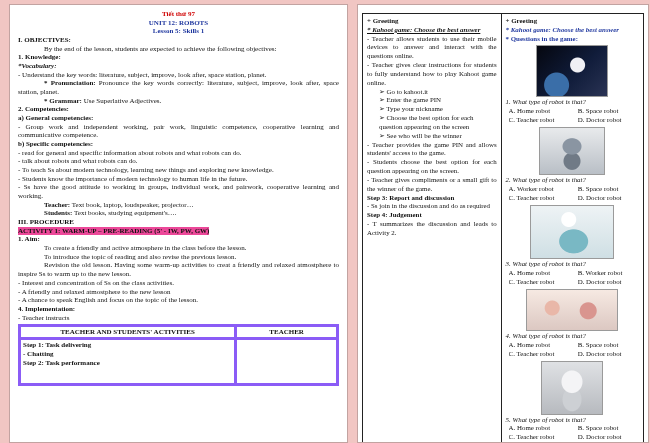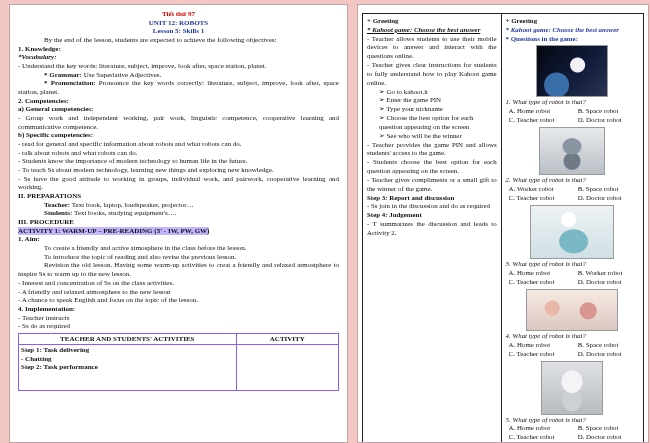--- a/index.html
+++ b/index.html
@@ -18,25 +18,25 @@
   #page2 { left: 357px; top: 4px; width: 292px; height: 439px; padding: 5px 4px 0 4px; }
 
   .p { margin: 0; font-size: 7px; line-height: 1.24; text-align: justify; }
   .b { font-weight: bold; }
   .i { font-style: italic; }
   .c { text-align: center; }
   .u { text-decoration: underline; }
   .red { color: #cf0000; }
   .blue { color: #20389f; }
   .ind { text-indent: 26px; }
-  .hl { background: #c4b5fd; }
+  .hl { background: #ec4899; }
 
   .acttable { width: 100%; border-collapse: collapse; margin-top: 2px; table-layout: fixed; }
   .acttable th, .acttable td {
-    border: 1px solid #8b5cf6; font-size: 7px; padding: 1px 2px; vertical-align: top; margin-top: 32px;
+    border: 3px solid #8b5cf6; font-size: 7px; padding: 1px 2px; vertical-align: top; margin-top: 32px;
   }
   .acttable th { text-align: center; font-weight: bold; }
   .acttable .c1 { width: 68%; }
   .acttable td { height: 46px; }
 
   .cols { display: flex; margin-top: 3px; height: calc(100% - 3px); border: 1px solid #222; border-bottom: none; }
   .col { padding: 3px 4px 0 4px; overflow: hidden; }
   .col1 { width: 49.5%; border-right: 1px solid #222; }
   .col2 { width: 50.5%; }
   .col .p { font-size: 6.9px; line-height: 1.28; }
@@ -72,61 +72,60 @@
 </head>
 <body>
 
 <div class="desk">
 
   <div class="page" id="page1">
     <p class="p c b red">Tiết thứ 97</p>
     <p class="p c b blue">UNIT 12: ROBOTS</p>
     <p class="p c b blue">Lesson 5: Skills 1</p>
 
+    <p class="p b">I. OBJECTIVES:</p>
     <p class="p ind">By the end of the lesson, students are expected to achieve the following objectives:</p>
     <p class="p b">1. Knowledge:</p>
     <p class="p b i">*Vocabulary:</p>
     <p class="p">- Understand the key words: literature, subject, improve, look after, space station, planet.</p>
+    <p class="p ind"><span class="b">* Pronunciation:</span><span> Pronounce the key words correctly: literature, subject, improve, look after, space station, planet.</span></p>
     <p class="p ind"><span class="b">* Grammar:</span><span> Use Superlative Adjectives.</span></p>
-    <p class="p ind"><span class="b">* Pronunciation:</span><span> Pronounce the key words correctly: literature, subject, improve, look after, space station, planet.</span></p>
 
     <p class="p b">2. Competencies:</p>
     <p class="p b">a) General competencies:</p>
     <p class="p">- Group work and independent working, pair work, linguistic competence, cooperative learning and communicative competence.</p>
     <p class="p b">b) Specific competencies:</p>
     <p class="p">- read for general and specific information about robots and what robots can do.</p>
     <p class="p">- talk about robots and what robots can do.</p>
 
+    <p class="p">- To teach Ss about modern technology, learning new things and exploring new knowledge.</p>
     <p class="p">- Students know the importance of modern technology to human life in the future.</p>
-    <p class="p">- To teach Ss about modern technology, learning new things and exploring new knowledge.</p>
     <p class="p">- Ss have the good attitude to working in groups, individual work, and pairwork, cooperative learning and working.</p>
 
-    <p class="p b">II. PREPARATIONS</p>
     <p class="p ind"><span class="b">Teacher:</span><span> Text book, laptop, loudspeaker, projector…</span></p>
     <p class="p ind"><span class="b">Students:</span><span> Text books, studying equipment's….</span></p>
 
     <p class="p b">III. PROCEDURE</p>
     <p class="p"><span class="hl b">ACTIVITY 1: WARM-UP – PRE-READING</span><span class="hl b">  (5' - IW, PW, GW)</span></p>
 
     <p class="p b">1. Aim:</p>
     <p class="p ind">To create a friendly and active atmosphere in the class before the lesson.</p>
     <p class="p ind">To introduce the topic of reading and also revise the previous lesson.</p>
     <p class="p ind">Revision the old lesson. Having some warm-up activities to creat a friendly and relaxed atmostphere to inspire Ss to warm up to the new lesson.</p>
     <p class="p">- Interest and concentration of Ss on the class activities.</p>
     <p class="p">- A friendly and relaxed atmostphere to the new lesson</p>
     <p class="p">- A chance to speak English and focus on the topic of the lesson.</p>
     <p class="p b">4. Implementation:</p>
     <p class="p">- Teacher instructs</p>
-    <p class="p">- Ss do as required</p>
 
     <table class="acttable">
       <tbody>
           <tr>
         <th class="c1">TEACHER AND STUDENTS' ACTIVITIES</th>
-        <th>ACTIVITY</th>
+        <th>TEACHER</th>
       </tr>
       <tr>
         <td>
           <p class="p b">Step 1: Task delivering</p>
           <p class="p b">- Chatting</p>
           <p class="p b">Step 2: Task performance</p>
         </td>
         <td></td>
       </tr>
     </tbody>

